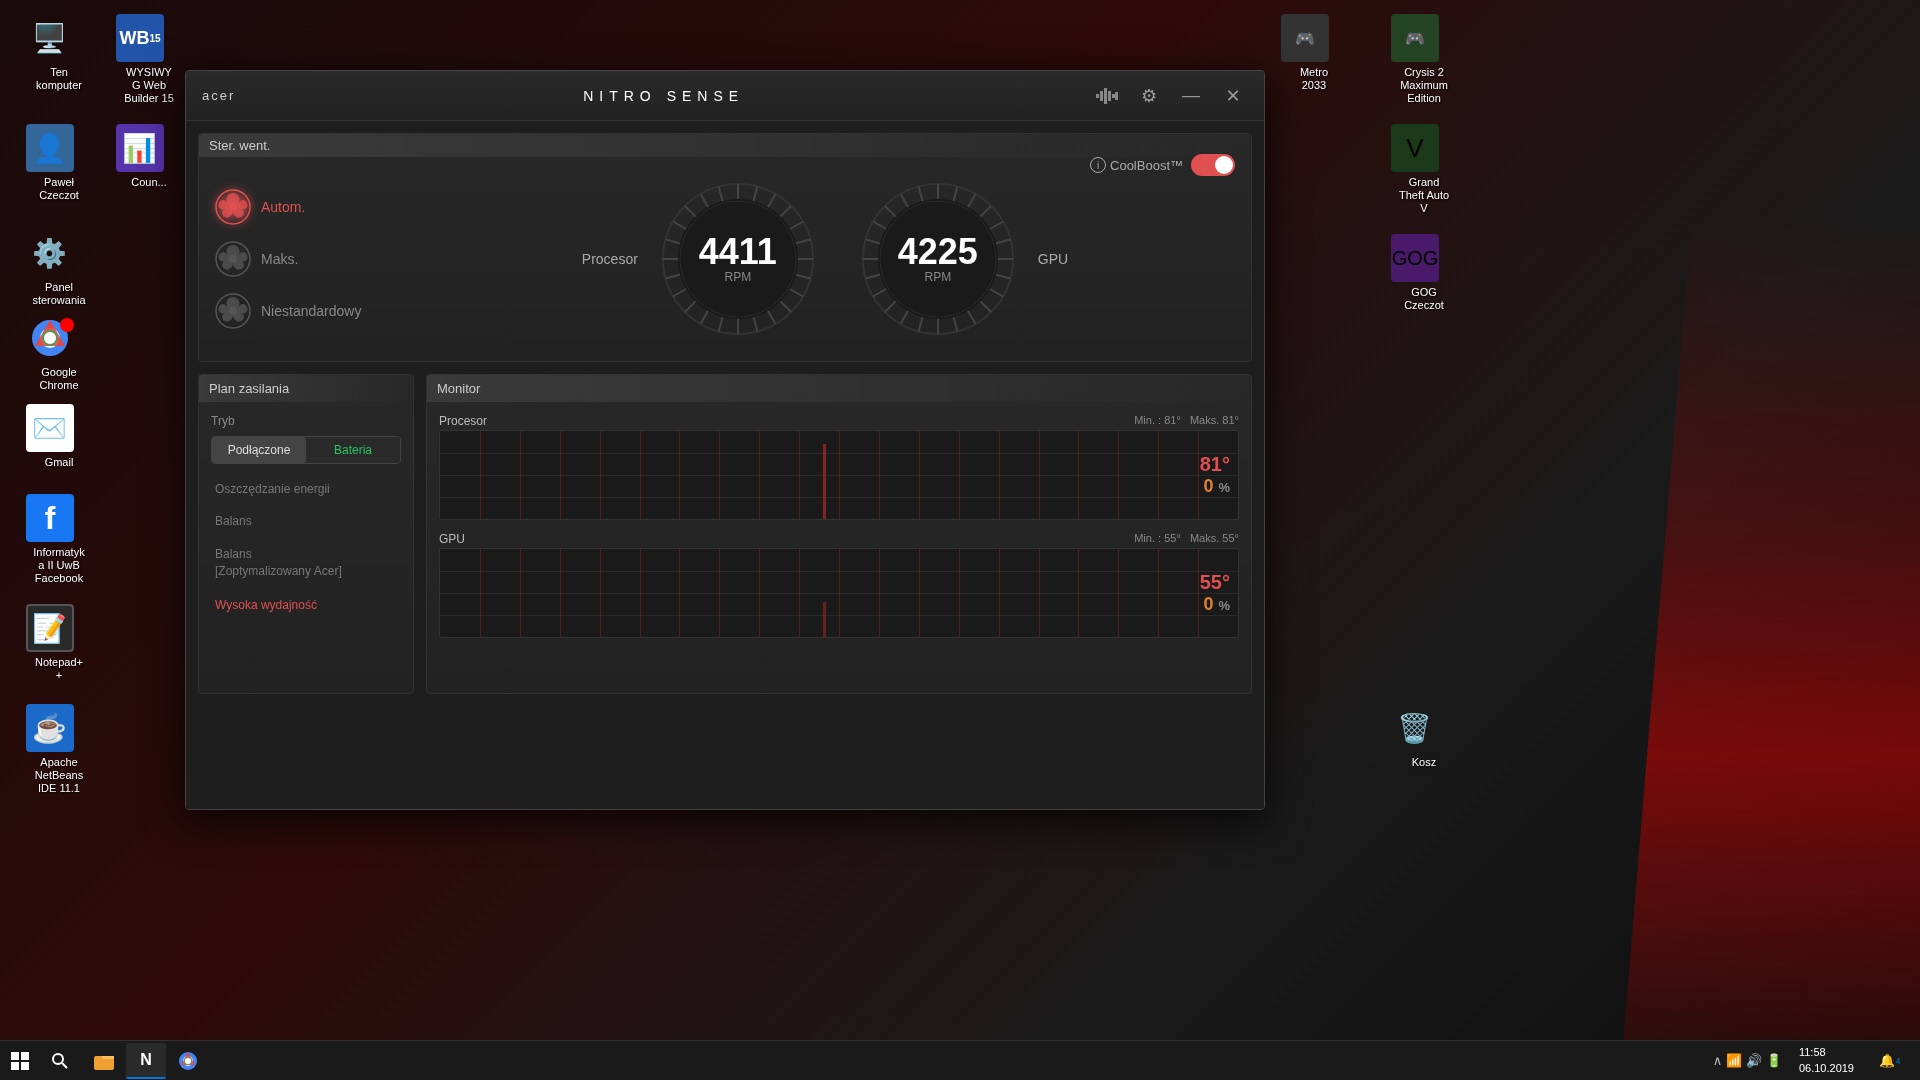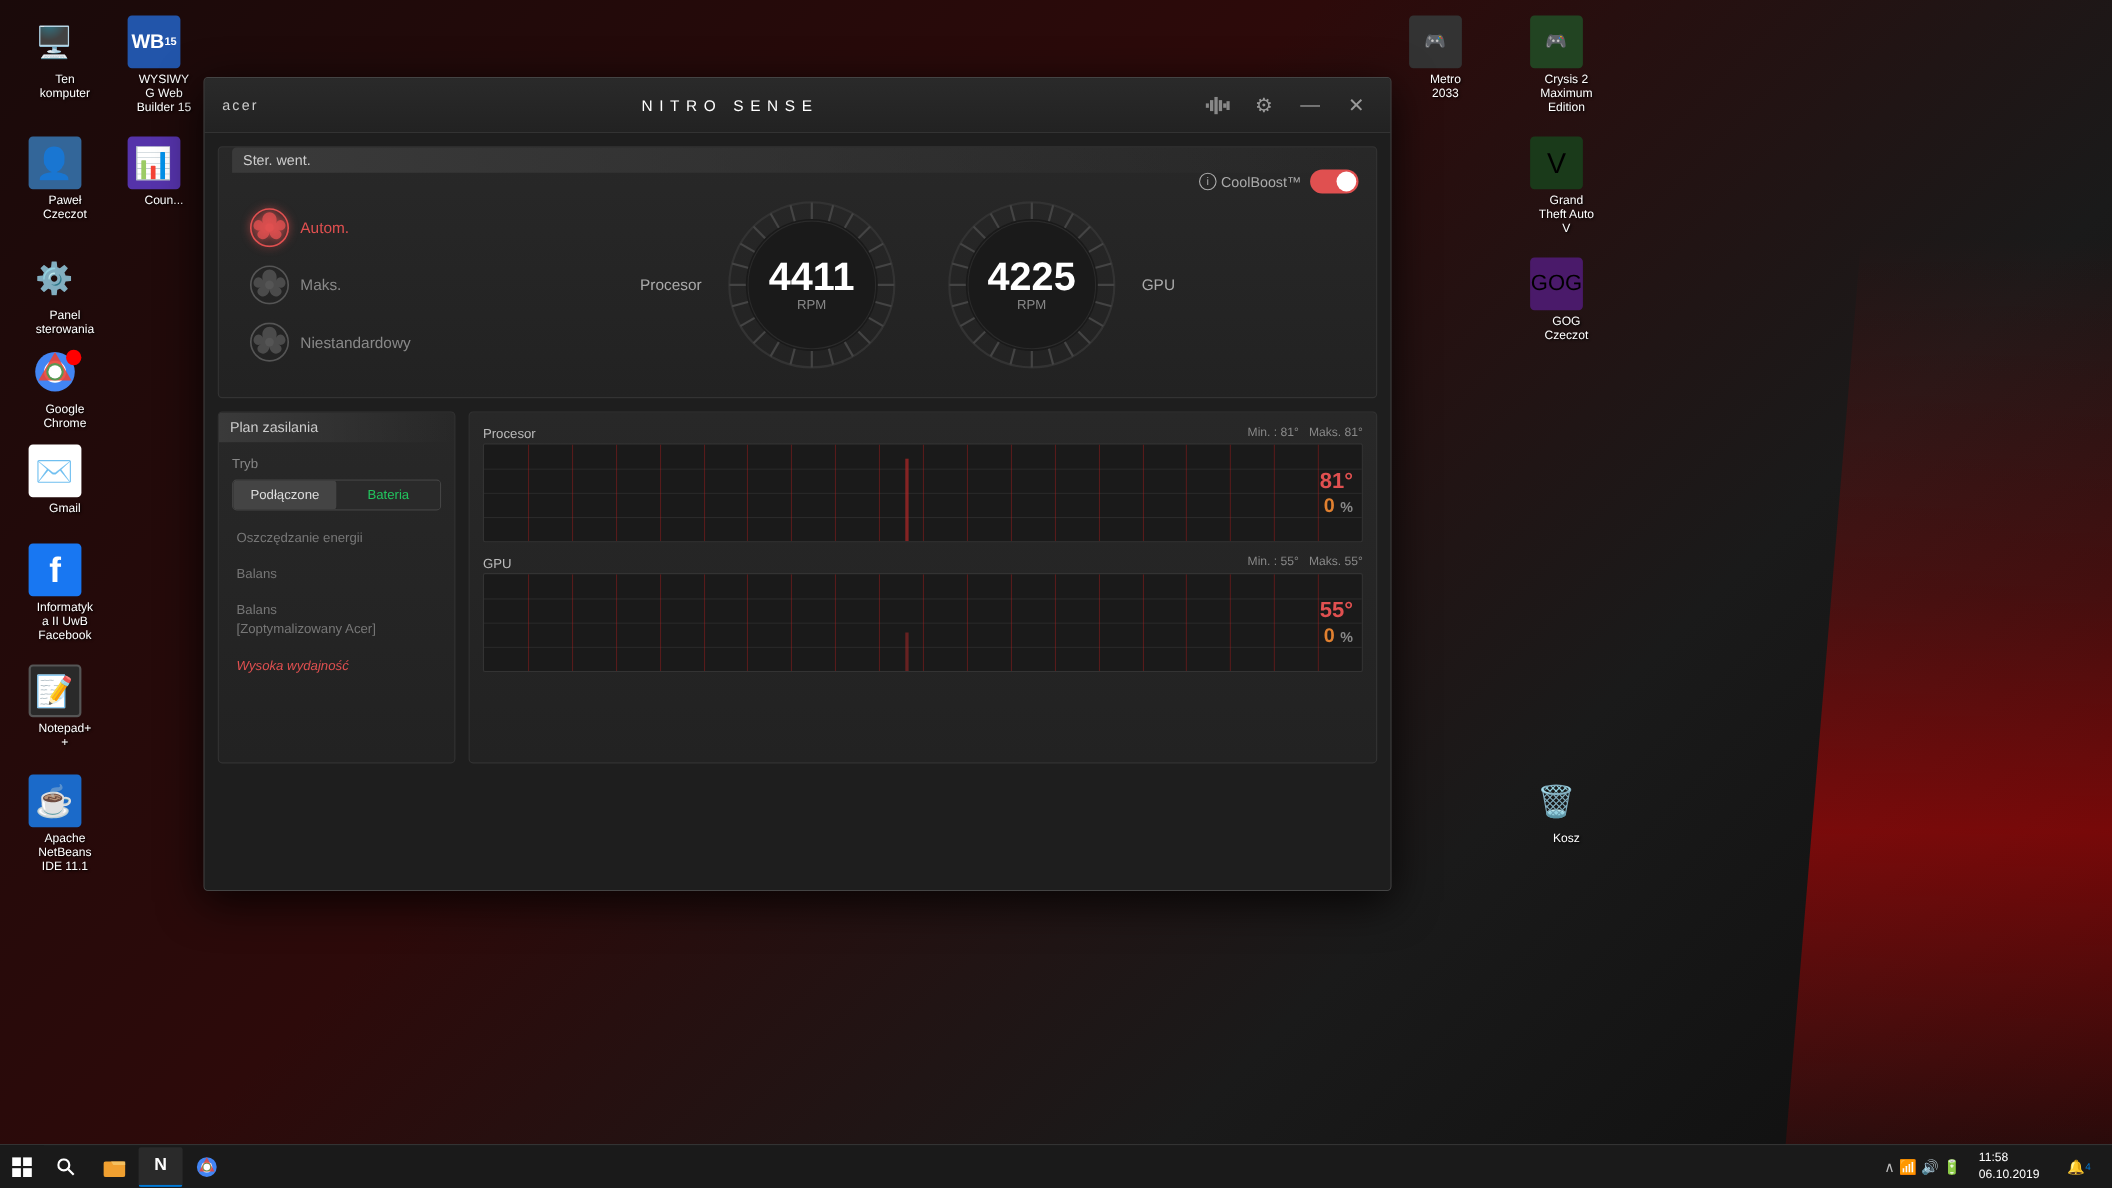--- a/index.html
+++ b/index.html
@@ -213,21 +213,21 @@
       height: calc(100% - 50px);
       padding: 0;
       overflow: hidden;
     }
 
     
     .fan-section {
       background: linear-gradient(180deg, #282828 0%, #222 100%);
       margin: 12px;
       border-radius: 4px;
-      padding: 12px 28px;
+      padding: 12px 16px;
       border: 1px solid #333;
       position: relative;
     }
 
     .section-header {
       background: linear-gradient(90deg, #3a3a3a, transparent);
       color: #ccc;
       font-size: 13px;
       padding: 4px 10px;
       margin: -12px -16px 12px -16px;
@@ -437,21 +437,21 @@
       gap: 14px;
     }
 
     .power-option {
       color: #777;
       font-size: 12px;
       cursor: pointer;
       padding: 2px 4px;
     }
 
-    .power-option.active { color: #e05050; font-style: italic; }
+    .power-option.active { color: #e05050; }
     .power-option.multi {
       line-height: 1.4;
     }
 
     
     .monitor-panel {
       flex: 1;
       background: linear-gradient(180deg, #282828 0%, #222 100%);
       border: 1px solid #333;
       border-radius: 4px;
@@ -790,20 +790,21 @@
               <div class="power-option">Oszczędzanie energii</div>
               <div class="power-option">Balans</div>
               <div class="power-option multi" style="white-space:pre-line">Balans
 [Zoptymalizowany Acer]</div>
               <div class="power-option active">Wysoka wydajność</div>
             </div>
           </div>
         </div>
 
         <div class="monitor-panel">
+          <div class="monitor-header">Monitor</div>
           <div class="monitor-body">
 
             <div class="monitor-stats">
 
               <div class="monitor-stat">
                 <div class="monitor-stat-header">
                   <span style="color:#bbb;font-size:12px">Procesor</span>
                   <span style="color:#888;font-size:11px">
                     <span>Min. :</span>&nbsp;<span>81°</span>&nbsp;&nbsp;&nbsp;<span>Maks.</span>&nbsp;<span>81°</span>
                   </span>

